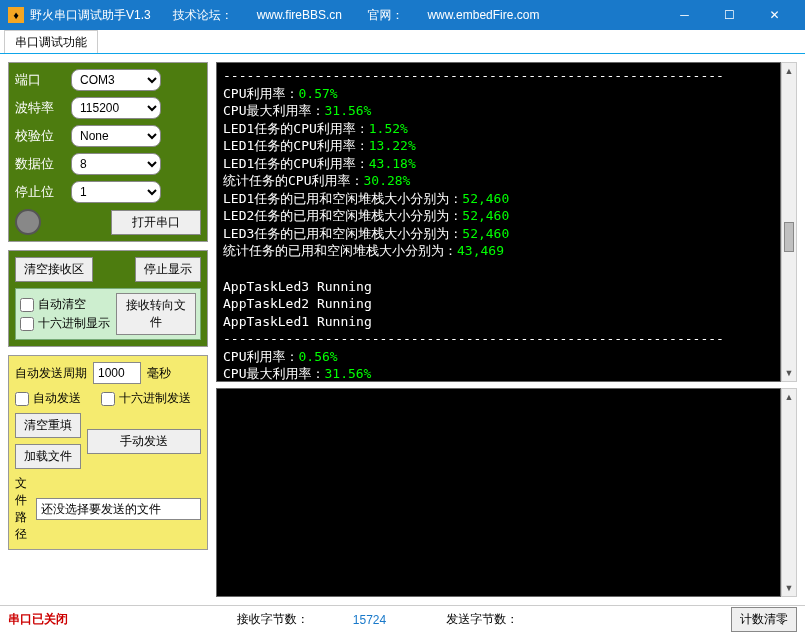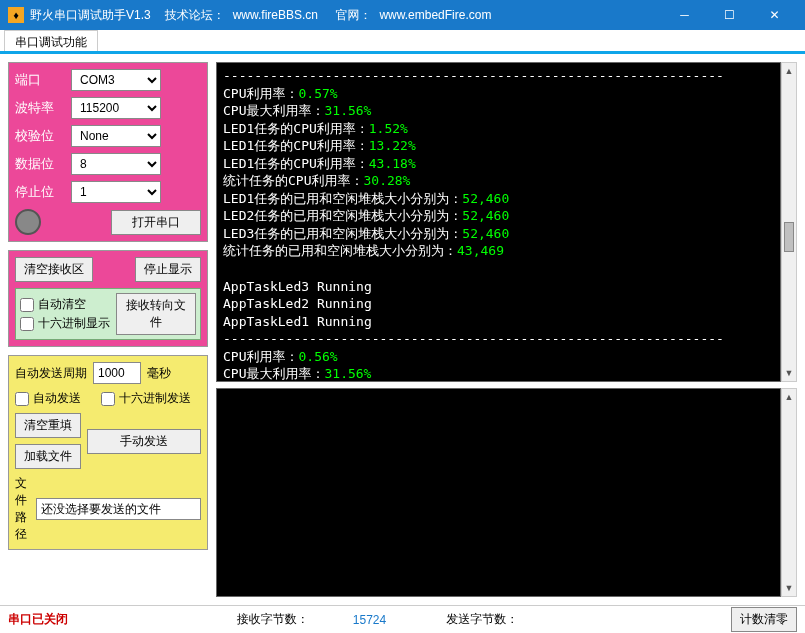--- a/index.html
+++ b/index.html
@@ -1,35 +1,35 @@
 <!DOCTYPE html>
 <html><head>
 <meta charset="utf-8">
 <style>
 * { box-sizing: border-box; margin: 0; padding: 0; }
 body { font-family: "Microsoft YaHei", "SimSun", sans-serif; font-size: 12px; background: #fff; width: 805px; height: 633px; overflow: hidden; }
 .titlebar { background: #1979ca; color: #fff; height: 30px; display: flex; align-items: center; padding: 0 8px; }
 .titlebar .icon { width: 16px; height: 16px; background: #f5a623; margin-right: 6px; display: flex; align-items: center; justify-content: center; font-size: 11px; color: #000; }
 .titlebar .title { font-size: 12px; }
 .titlebar .links { margin-left: 10px; font-size: 12px; }
-.titlebar .links span { margin: 0 4px; }
+.titlebar .links span { margin: 0 12px; }
 .titlebar .spacer { flex: 1; }
 .titlebar .winbtn { width: 45px; height: 30px; display: flex; align-items: center; justify-content: center; cursor: pointer; }
-.tabbar { background: #fff; border-bottom: 3px solid #0ea5e9; height: 24px; display: flex; }
+.tabbar { background: #fff; border-bottom: 1px solid #0ea5e9; height: 24px; display: flex; }
 .tab { padding: 3px 10px; border: 1px solid #ccc; border-bottom: none; background: #fff; font-size: 12px; margin-left: 4px; }
 .content { display: flex; padding: 8px; gap: 8px; height: calc(100% - 30px - 24px - 28px); }
 .leftcol { width: 200px; display: flex; flex-direction: column; gap: 8px; }
 .panel { border: 1px solid #999; padding: 6px; }
-.panel.green { background: #ec4899; }
+.panel.green { background: #4d7c0f; }
 .panel.yellow { background: #f5eb6f; }
 .row { display: flex; align-items: center; margin-bottom: 6px; gap: 6px; }
 .row:last-child { margin-bottom: 0; }
 .lbl { color: #fff; font-size: 13px; width: 50px; }
 select, input[type=text] { font-size: 12px; padding: 2px 4px; border: 1px solid #888; background: #fff; height: 22px; }
-select { width: 90px; }
+select { width: 90px; border-radius: 8px; }
 .btn { background: #efefef; border: 1px solid #888; padding: 3px 8px; font-size: 12px; cursor: pointer; text-align: center; }
 .btn.wide { width: 90px; }
 .circle { width: 26px; height: 26px; border-radius: 50%; background: #888; border: 2px solid #555; }
 .rightcol { flex: 1; display: flex; flex-direction: column; gap: 6px; }
 .terminal { background: #000; color: #fff; font-family: "NSimSun", "SimSun", monospace; font-size: 13px; padding: 4px 6px; overflow-y: auto; border: 1px solid #666; line-height: 1.35; }
 .terminal.top { height: 320px; }
 .terminal.bottom { flex: 1; }
 .terminal .green { color: #00ff00; }
 .terminal-wrap { position: relative; display: flex; }
 .terminal-wrap .terminal { flex: 1; }

